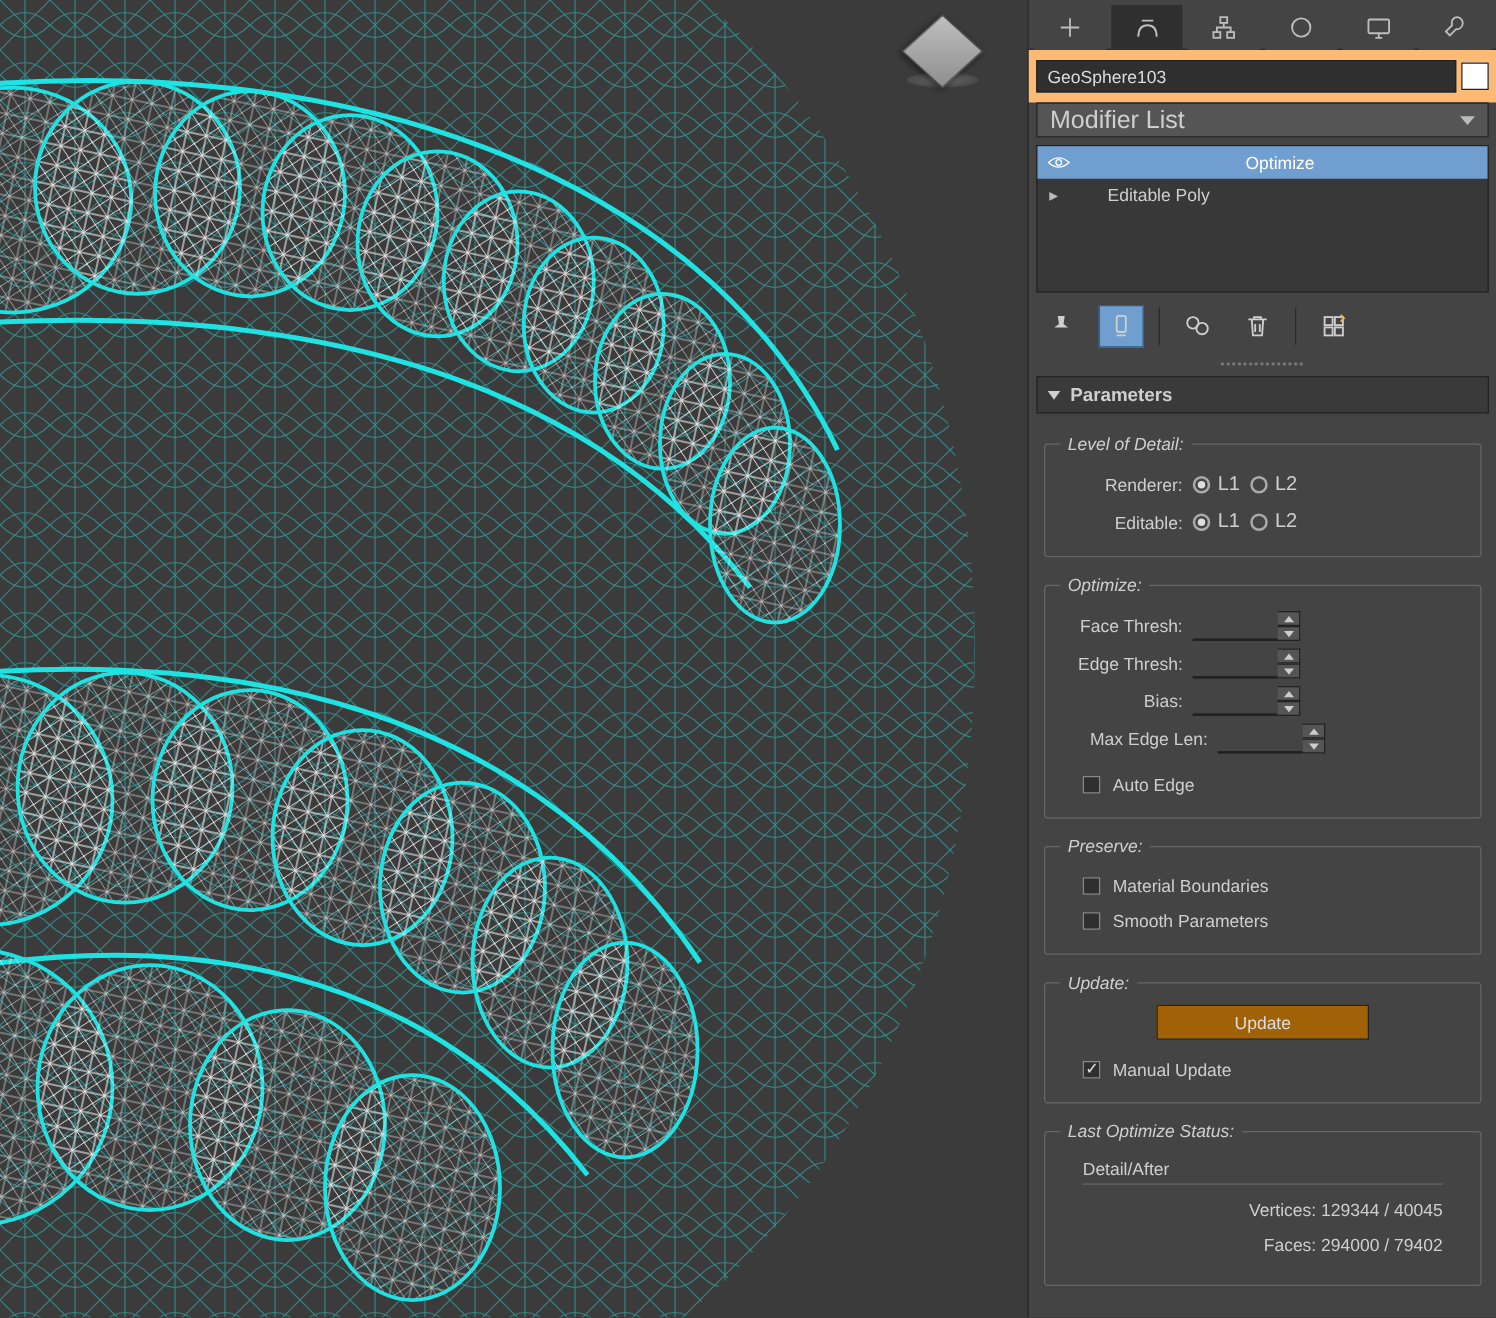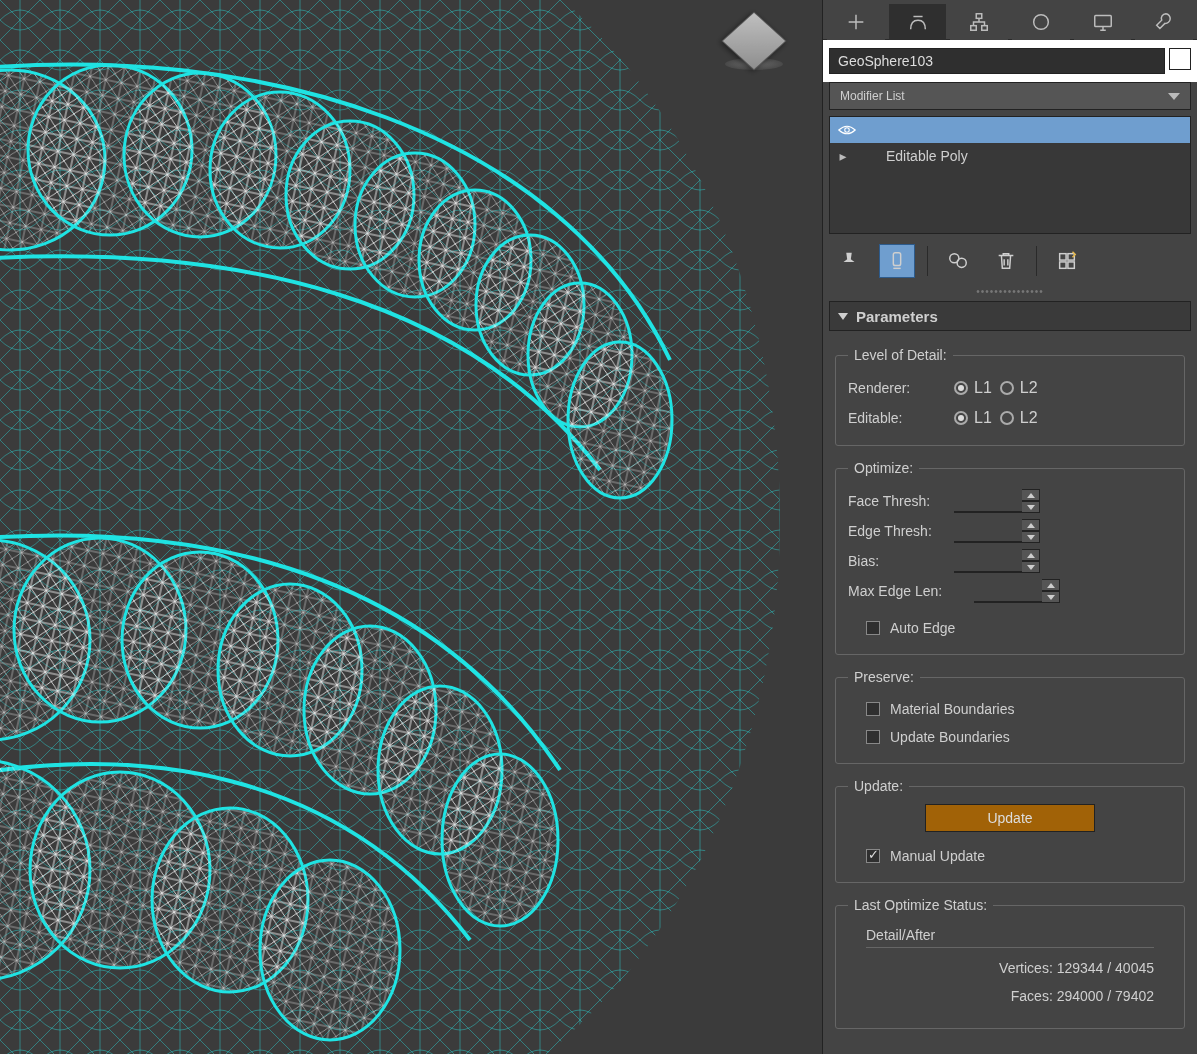--- a/index.html
+++ b/index.html
@@ -9,25 +9,25 @@
   .viewcube-iso { width:46px; height:46px; background:linear-gradient(135deg,#bfbfbf,#8e8e8e); border:1px solid #555; transform:rotateX(25deg) rotateZ(45deg); margin:auto; box-shadow:0 2px 6px rgba(0,0,0,0.5); }
   .viewcube-base { width:58px; height:12px; border-radius:50%; background:radial-gradient(ellipse at center,#6a6a6a,#3b3b3b); margin:-6px auto 0; }
 
   .sidepanel { position:absolute; right:0; top:0; width:375px; height:1054px; background:#444; border-left:1px solid #222; display:flex; flex-direction:column; }
 
   .tabrow { display:flex; height:40px; background:#444; border-bottom:1px solid #2b2b2b; padding:4px 4px 0 4px; gap:4px; }
   .tab { flex:1; height:36px; display:flex; align-items:center; justify-content:center; background:#444; cursor:pointer; }
   .tab.active { background:#2f2f2f; }
   .tab svg { width:22px; height:22px; stroke:#bdbdbd; fill:none; stroke-width:1.6; }
 
-  .namerow { display:flex; gap:4px; padding:8px 6px; background:#ffffff; }
+  .namerow { display:flex; gap:4px; padding:8px 6px; align-items:center; background:#fdba74; }
   .name-input { flex:1; height:26px; background:#2f2f2f; border:1px solid #222; color:#ddd; padding:0 8px; font-size:14px; }
   .color-swatch { width:22px; height:22px; background:#fff; border:1px solid #222; }
 
-  .modifier-dd { margin:0 6px 6px 6px; height:28px; background:#555; border:1px solid #222; display:flex; align-items:center; padding:0 10px; justify-content:space-between; font-size:12px; cursor:pointer; }
+  .modifier-dd { margin:0 6px 6px 6px; height:28px; background:#555; border:1px solid #222; display:flex; align-items:center; padding:0 10px; justify-content:space-between; font-size:20px; cursor:pointer; }
   .dd-arrow { width:0; height:0; border-left:6px solid transparent; border-right:6px solid transparent; border-top:7px solid #bbb; }
 
   .stack { margin:0 6px; background:#383838; border:1px solid #222; height:118px; }
   .stack-row { display:flex; align-items:center; height:26px; padding:0 6px; font-size:14px; }
   .stack-row.selected { background:#6f9ecf; color:#fff; }
   .stack-eye { width:22px; height:20px; display:flex; align-items:center; justify-content:center; margin-right:6px; }
   .stack-eye svg{width:18px;height:14px;stroke:#ddd;fill:none;stroke-width:1.4;}
   .stack-row.selected .stack-eye svg{stroke:#fff;}
   .stack-expand { width:14px; text-align:center; margin-right:4px; color:#bbb; }
   .stack-label { flex:1; text-align:center; }
@@ -40,24 +40,24 @@
   .stool.pin svg{fill:#cfcfcf;stroke:none;}
 
   .drag-dots { text-align:center; font-size:10px; letter-spacing:1px; color:#777; padding:2px 0 4px 0; }
 
   .params { flex:1; overflow-y:auto; padding:0 6px 10px 6px; }
   .rollout-header { display:flex; align-items:center; gap:8px; background:#3a3a3a; height:30px; padding:0 8px; border:1px solid #222; font-size:15px; font-weight:600; cursor:pointer; }
   .rollout-header .tri { width:0;height:0;border-left:5px solid transparent;border-right:5px solid transparent;border-top:7px solid #cfcfcf; }
   .rollout-body { padding:10px 6px 4px 6px; }
 
   fieldset.group { border:1px solid #666; border-radius:3px; margin:6px 0 14px 0; padding:10px 12px 12px 12px; }
-  fieldset.group legend { padding:0 6px; font-size:14px; color:#cfcfcf; }
+  fieldset.group legend { padding:0 6px; font-size:14px; color:#cfcfcf;font-style:italic; }
 
   .row { display:flex; align-items:center; height:30px; gap:8px; }
-  .row .lbl { flex:0 0 98px; text-align:left; font-size:14px; }
+  .row .lbl { flex:0 0 98px; text-align:right; font-size:14px; }
   .row.radiorow .opt { display:flex; align-items:center; gap:6px; }
   .radio { width:14px; height:14px; border-radius:50%; border:2px solid #aaa; display:inline-block; position:relative; cursor:pointer;}
   .radio.checked::after{content:"";position:absolute;inset:2px;border-radius:50%;background:#ddd;}
 
   .spin { display:flex; width:86px; height:24px; }
   .spin input { flex:1; background:#2f2f2f; border:1px solid #222; color:#ddd; padding:0 6px; font-size:13px; min-width:0;margin-top:22px;}
   .spin .arrows { width:18px; display:flex; flex-direction:column; }
   .spin .arrows div{ flex:1; background:#555; border:1px solid #222; border-left:none; display:flex; align-items:center; justify-content:center;}
   .spin .arrows div::before{content:"";width:0;height:0;border-left:4px solid transparent;border-right:4px solid transparent;}
   .spin .arrows .up::before{border-bottom:5px solid #ccc;}
@@ -183,20 +183,21 @@
   </div>
 
   <div class="stack">
     <div class="stack-row selected">
       <span class="stack-eye">
           <svg viewBox="0 0 24 16">
             <path d="M1 8 Q12 -2 23 8 Q12 18 1 8z"></path>
             <circle cx="12" cy="8" r="3"></circle>
           </svg>
         </span>
+      <span class="stack-label">Optimize</span>
     </div>
     <div class="stack-row child">
       <span class="stack-expand">▸</span>
       <span class="stack-label">Editable Poly</span>
     </div>
   </div>
 
   <div class="stack-tools">
     <div class="stool pin">
         <svg viewBox="0 0 24 24">
@@ -317,21 +318,21 @@
       </fieldset>
 
       <fieldset class="group">
         <legend>Preserve:</legend>
         <div class="chkrow">
             <span class="chk"></span>
             <span>Material Boundaries</span>
           </div>
         <div class="chkrow">
             <span class="chk"></span>
-            <span>Update Boundaries</span>
+            <span>Smooth Parameters</span>
           </div>
       </fieldset>
 
       <fieldset class="group">
         <legend>Update:</legend>
         <div class="btn wide">
             <span>Update</span>
           </div>
         <div class="chkrow" style="margin-top:10px">
             <span class="chk checked"></span>

